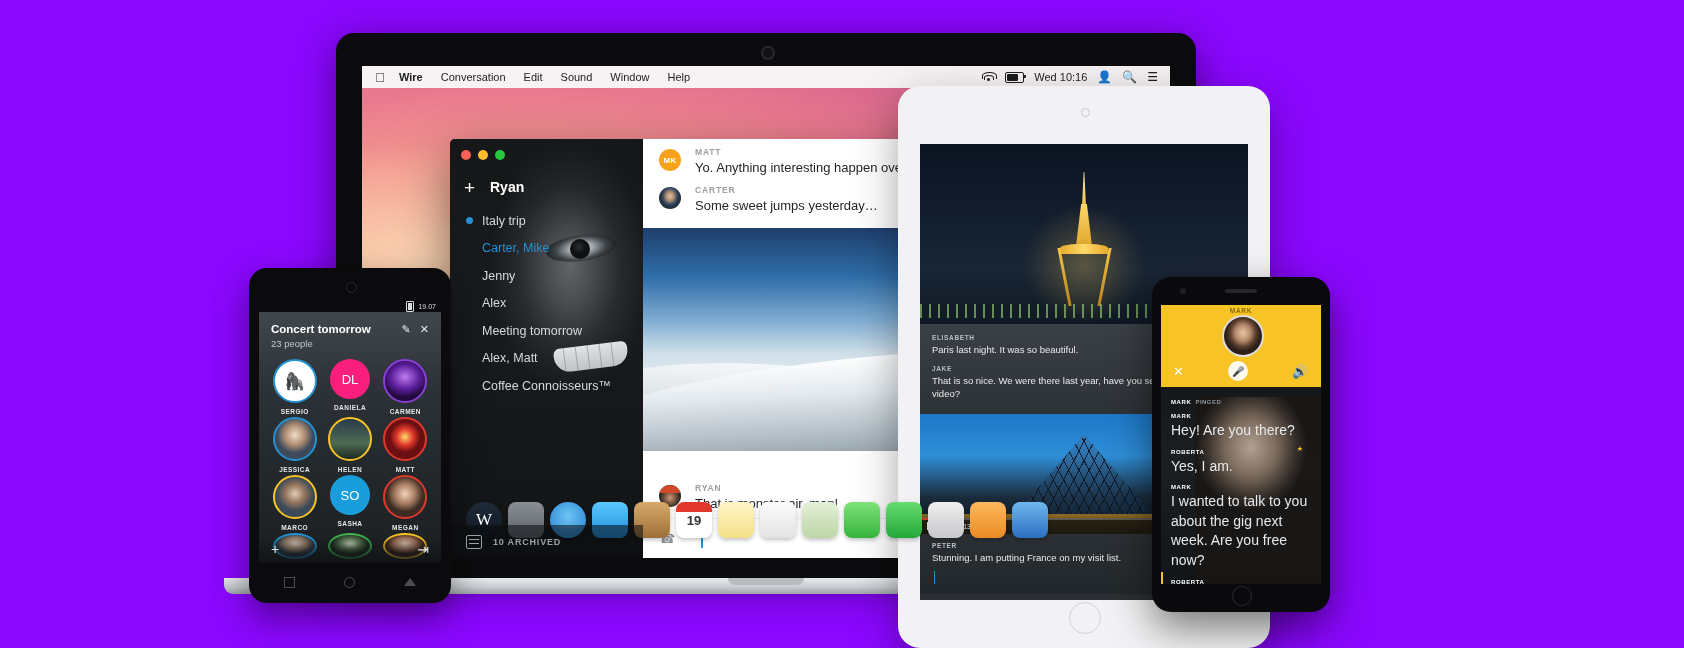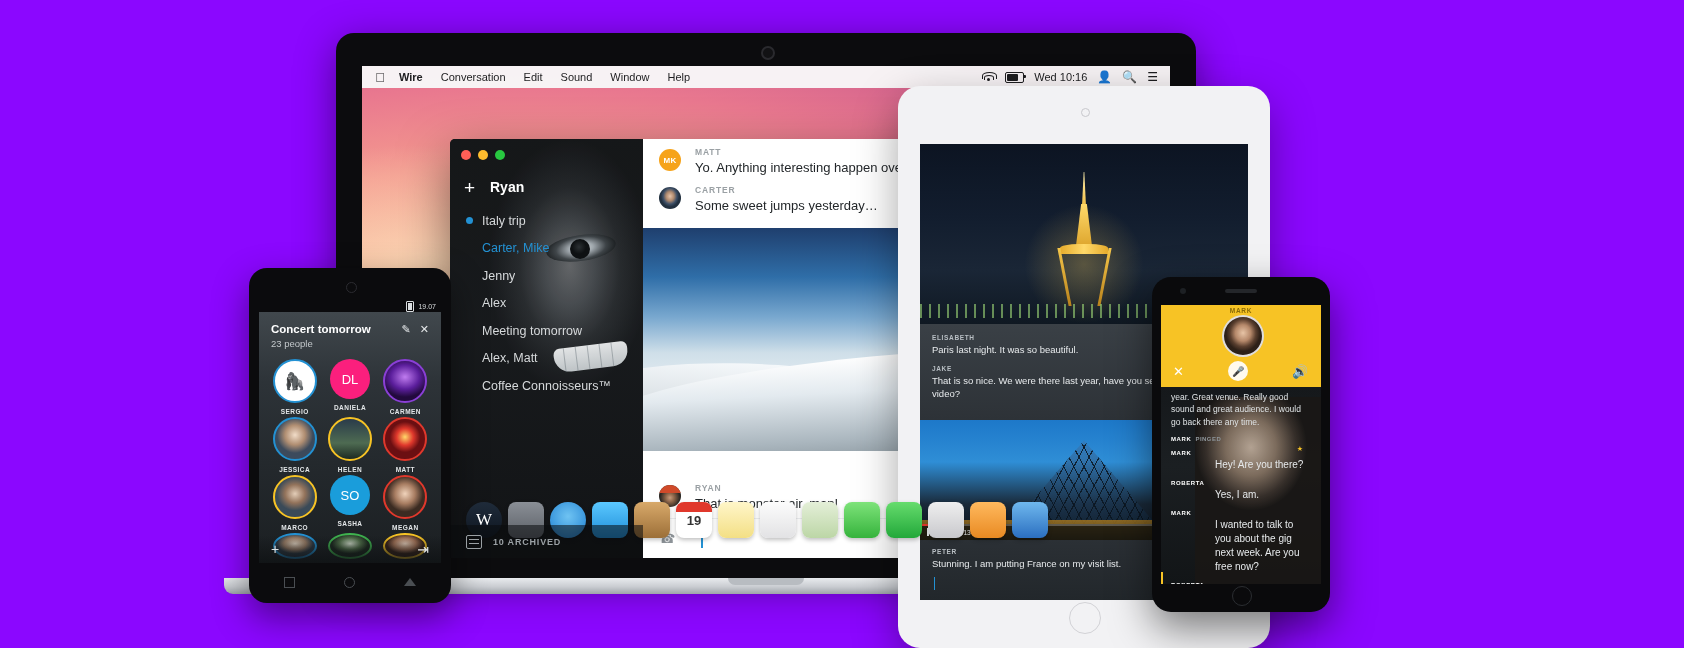--- a/index.html
+++ b/index.html
@@ -233,21 +233,21 @@
   .eiffel .body2{position:absolute;left:50%;margin-left:-9px;bottom:52px;width:18px;height:50px;
     background:linear-gradient(180deg,#ffd96a,#d79c22);clip-path:polygon(34% 0,66% 0,100% 100%,0 100%);}
   .eiffel .spire{position:absolute;left:50%;margin-left:-2px;bottom:100px;width:4px;height:34px;
     background:linear-gradient(180deg,#fff0b0,#f0bd45);clip-path:polygon(42% 0,58% 0,100% 100%,0 100%);}
   .eiffel .arch{position:absolute;left:2px;right:2px;bottom:52px;height:10px;
     background:linear-gradient(90deg,#e6ab2c,#ffd96a,#e6ab2c);border-radius:40% 40% 0 0;}
   .glow{position:absolute;left:50%;margin-left:-60px;bottom:0;width:120px;height:120px;border-radius:50%;
     background:radial-gradient(circle,rgba(255,208,90,.28),rgba(255,208,90,0) 70%);}
   .citylights{position:absolute;left:0;right:0;bottom:6px;height:14px;
     background:repeating-linear-gradient(90deg,rgba(160,220,120,.85) 0 2px,rgba(0,0,0,0) 2px 9px);opacity:.7;}
-  .ipad-msgs{padding:10px 12px 12px;background:linear-gradient(180deg,#3a4046,#2d3237);}
+  .ipad-msgs{padding:10px 12px 6px;background:linear-gradient(180deg,#3a4046,#2d3237);}
   .ip-name{font-size:6.5px;letter-spacing:.1em;font-weight:700;color:#b9bfc4;margin-bottom:3px;}
   .ip-body{font-size:9.5px;color:#e7eaec;line-height:1.35;margin-bottom:8px;}
   .louvre{position:relative;height:120px;overflow:hidden;
     background:linear-gradient(180deg,#1d78c9 0%,#2f8ed6 35%,#1a2a3a 70%,#0d141c 100%);}
   .pyr{position:absolute;left:50%;margin-left:-72px;bottom:16px;width:144px;height:84px;
     background:linear-gradient(180deg,rgba(60,120,180,.55),rgba(20,40,60,.75));
     clip-path:polygon(50% 0,100% 100%,0 100%);}
   .pyr:before{content:"";position:absolute;inset:0;
     background:repeating-linear-gradient(62deg,rgba(10,20,30,.85) 0 1px,rgba(0,0,0,0) 1px 9px),
                repeating-linear-gradient(-62deg,rgba(10,20,30,.85) 0 1px,rgba(0,0,0,0) 1px 9px);}
@@ -287,21 +287,21 @@
   .p2-face{position:absolute;right:-14px;top:10px;width:140px;height:210px;opacity:.85;
     background:
       radial-gradient(40% 30% at 40% 24%, #cdb9a6 0%, #8d7967 45%, #3b322c 80%, #1a1715 100%),
       radial-gradient(60% 60% at 70% 70%, #6d5e52 0%, #2a2520 60%, #141210 100%);
     filter:blur(.2px);
   }
   .p2-msgs{position:relative;padding:4px 10px 0;}
   .p2-cont{font-size:8.5px;color:#dfe3e5;line-height:1.45;}
   .p2-nm{font-size:6px;letter-spacing:.1em;font-weight:700;color:#fff;margin-top:8px;}
   .p2-nm .ping{color:#8e959a;margin-left:4px;letter-spacing:.08em;}
-  .p2-tx{font-size:10px;color:#e6e9eb;line-height:1.4;margin-top:2px;margin-left:44px;}
+  .p2-tx{font-size:14px;color:#e6e9eb;line-height:1.4;margin-top:2px;}
   .p2-like{position:absolute;right:18px;top:58px;color:#f7c325;font-size:7px;}
   .p2-bar{position:absolute;left:0;right:0;bottom:0;height:12px;border-left:2px solid #f7c325;}
   .p2-home{position:absolute;left:50%;margin-left:-9px;bottom:6px;width:18px;height:18px;border-radius:50%;
     border:1.3px solid #2a2d31;}
 </style>
 </head>
 <body>
 
 <div class="stage">
 
@@ -612,21 +612,20 @@
           <div class="p2-actions">
             <span>✕</span>
             <span class="p2-mic">🎤</span>
             <span>🔊</span>
           </div>
         </div>
 
         <div class="p2-chat">
           <div class="p2-face"></div>
           <div class="p2-msgs">
-            <div class="p2-cont">year. Great venue. Really good sound and great audience. I would go back there any time.</div>
             <span class="p2-like">★</span>
 
             <div class="p2-nm">
               <span>MARK</span><span class="ping">PINGED</span>
             </div>
 
             <div class="p2-nm">MARK</div>
             <div class="p2-tx">Hey! Are you there?</div>
 
             <div class="p2-nm">ROBERTA</div>

